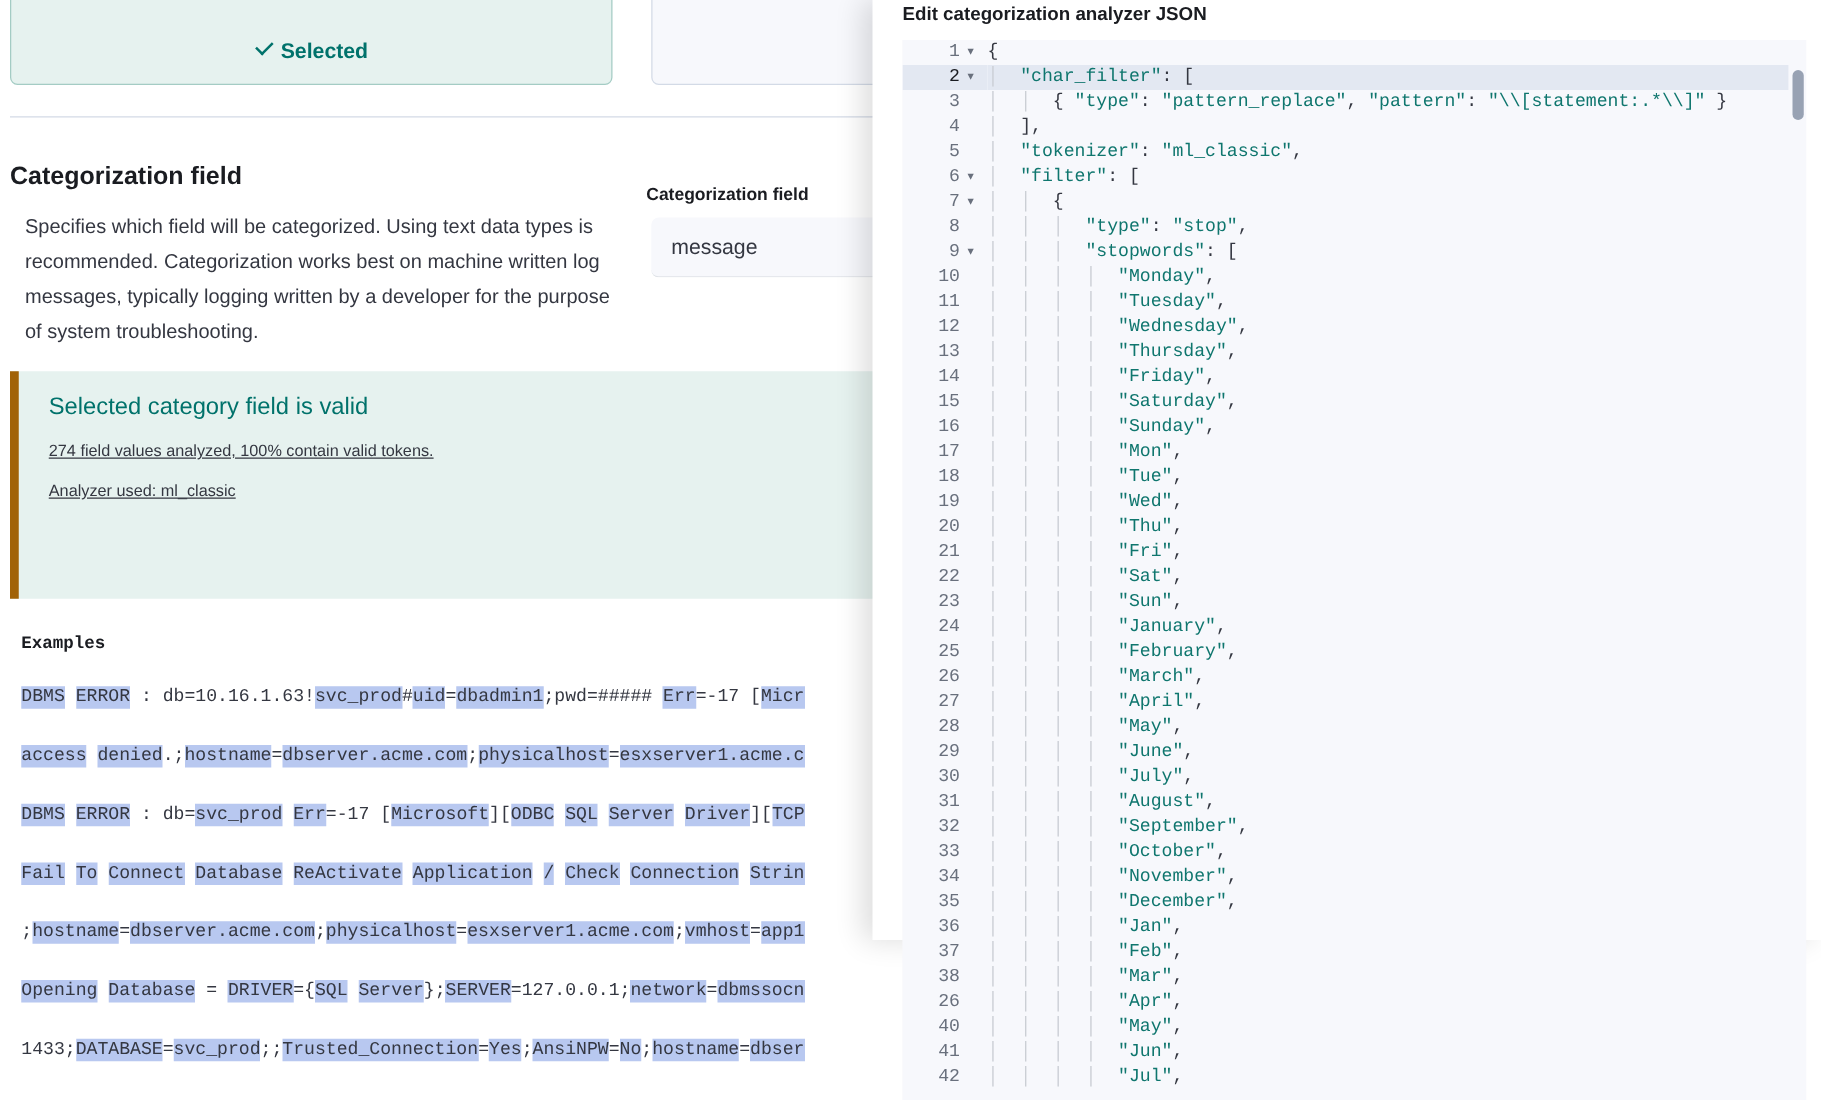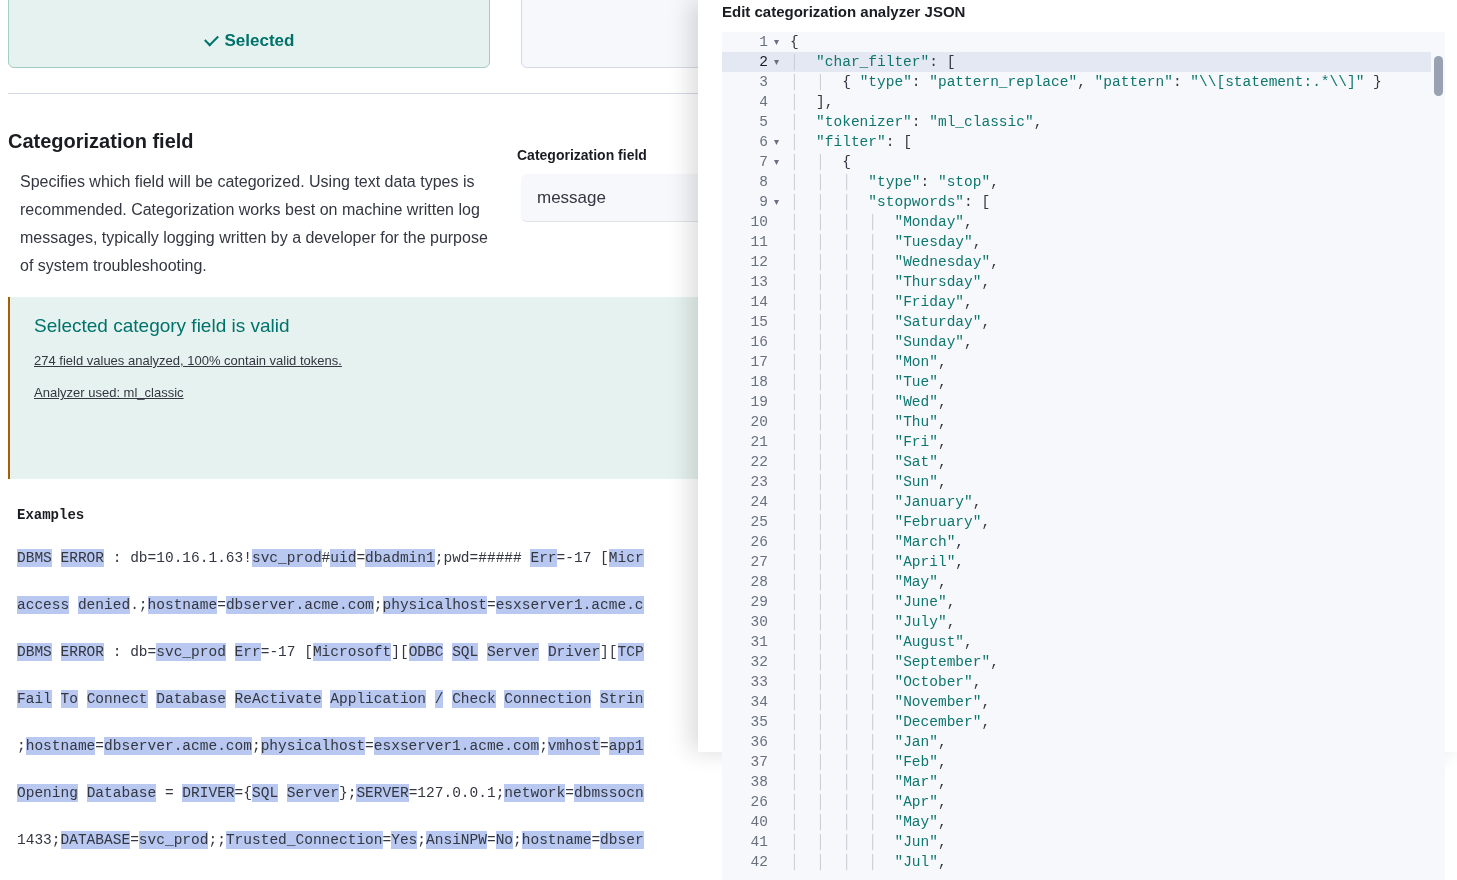--- a/index.html
+++ b/index.html
@@ -35,21 +35,21 @@
     border-radius: 6px;
     background: #e6f2ef;
     box-sizing: border-box;
     display: flex;
     align-items: flex-end;
     justify-content: center;
     padding-bottom: 16px;
   }
   .selected-label {
     display: flex;
-    align-items: center;
+    align-items: flex-start;
     gap: 5px;
     color: #00726b;
     font-weight: 700;
     font-size: 17px;
   }
   .check-icon {
     display: inline-block;
     width: 16px; height: 16px;
     position: relative;
   }
@@ -119,21 +119,21 @@
     color: #343741;
     font-family: "Liberation Sans", sans-serif;
   }
 
   .callout {
     position: absolute;
     left: 8px; top: 297px;
     width: 1060px;
     height: 182px;
     background: #e6f2ef;
-    border-left: 2px solid #a16207;
+    border-left: 7px solid #a16207;
     box-sizing: border-box;
     padding: 18px 24px;
   }
   .callout-title {
     font-size: 19px;
     color: #00726b;
     font-weight: 400;
     margin: 0 0 16px 0;
   }
   .callout-line {

